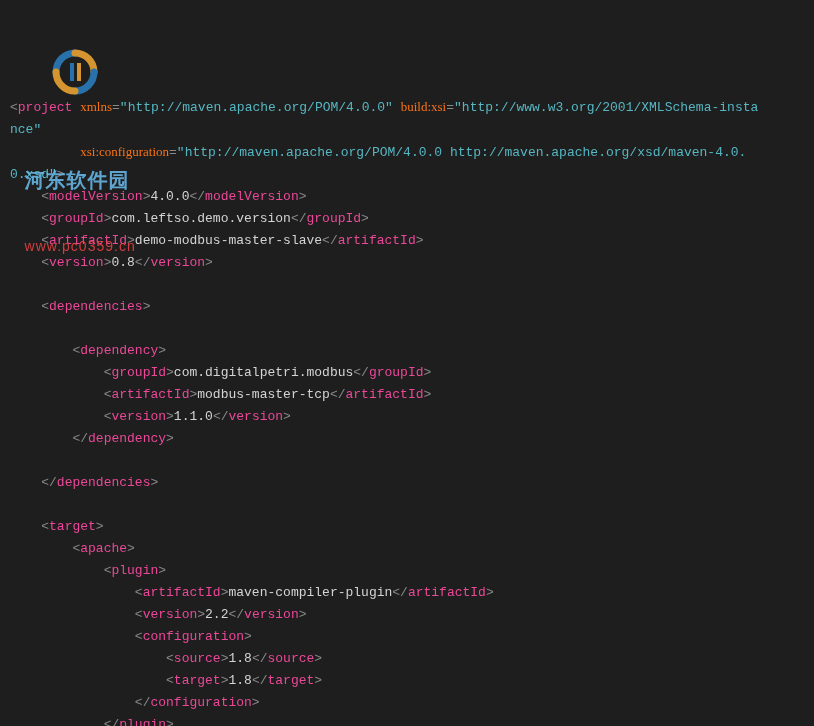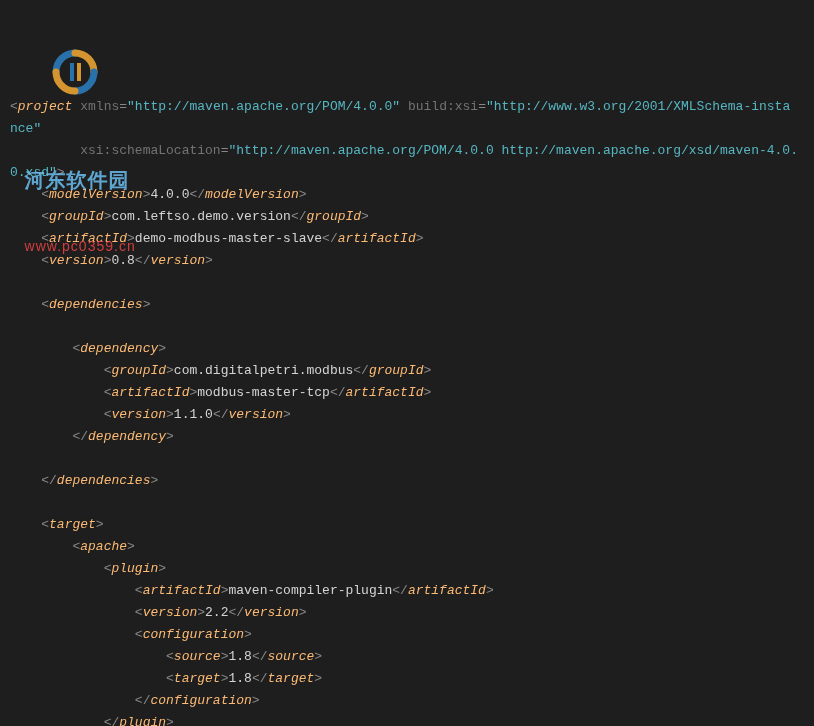--- a/index.html
+++ b/index.html
@@ -7,22 +7,22 @@
   background: #1e1e1e;
   font-family: Consolas, 'Courier New', monospace;
   font-size: 13px;
   line-height: 22px;
   padding: 8px 10px;
   color: #d4d4d4;
   width: 814px;
   white-space: pre;
   overflow: hidden;
 }
-.t { color: #fdba74; font-style: italic; }
-.a { color: #737373; }
+.t { color: #ec4899; }
+.a { color: #f97316; font-family: Liberation Serif, serif; }
 .s { color: #56b6c2; }
 .tx { color: #d4d4d4; }
 .p { color: #888; }
 .watermark {
   position: absolute;
   top: 5px;
   left: 5px;
   pointer-events: none;
   opacity: 0.85;
 }
@@ -49,21 +49,21 @@
   letter-spacing: 1px;
 }
 </style>
 </head>
 <body>
 
 
 
 <div><span class="p">&lt;</span><span class="t">project</span> <span class="a">xmlns</span><span class="p">=</span><span class="s">"http://maven.apache.org/POM/4.0.0"</span> <span class="a">build:xsi</span><span class="p">=</span><span class="s">"http://www.w3.org/2001/XMLSchema-insta</span>
 <span class="s">nce"</span>
-         <span class="a">xsi:schemaLocation</span><span class="p">=</span><span class="s">"http://maven.apache.org/POM/4.0.0 http://maven.apache.org/xsd/maven-4.0.</span>
+         <span class="a">xsi:configuration</span><span class="p">=</span><span class="s">"http://maven.apache.org/POM/4.0.0 http://maven.apache.org/xsd/maven-4.0.</span>
 <span class="s">0.xsd"</span><span class="p">&gt;</span>
     <span class="p">&lt;</span><span class="t">modelVersion</span><span class="p">&gt;</span><span class="tx">4.0.0</span><span class="p">&lt;/</span><span class="t">modelVersion</span><span class="p">&gt;</span>
     <span class="p">&lt;</span><span class="t">groupId</span><span class="p">&gt;</span><span class="tx">com.leftso.demo.version</span><span class="p">&lt;/</span><span class="t">groupId</span><span class="p">&gt;</span>
     <span class="p">&lt;</span><span class="t">artifactId</span><span class="p">&gt;</span><span class="tx">demo-modbus-master-slave</span><span class="p">&lt;/</span><span class="t">artifactId</span><span class="p">&gt;</span>
     <span class="p">&lt;</span><span class="t">version</span><span class="p">&gt;</span><span class="tx">0.8</span><span class="p">&lt;/</span><span class="t">version</span><span class="p">&gt;</span>
 
     <span class="p">&lt;</span><span class="t">dependencies</span><span class="p">&gt;</span>
 
         <span class="p">&lt;</span><span class="t">dependency</span><span class="p">&gt;</span>
             <span class="p">&lt;</span><span class="t">groupId</span><span class="p">&gt;</span><span class="tx">com.digitalpetri.modbus</span><span class="p">&lt;/</span><span class="t">groupId</span><span class="p">&gt;</span>

